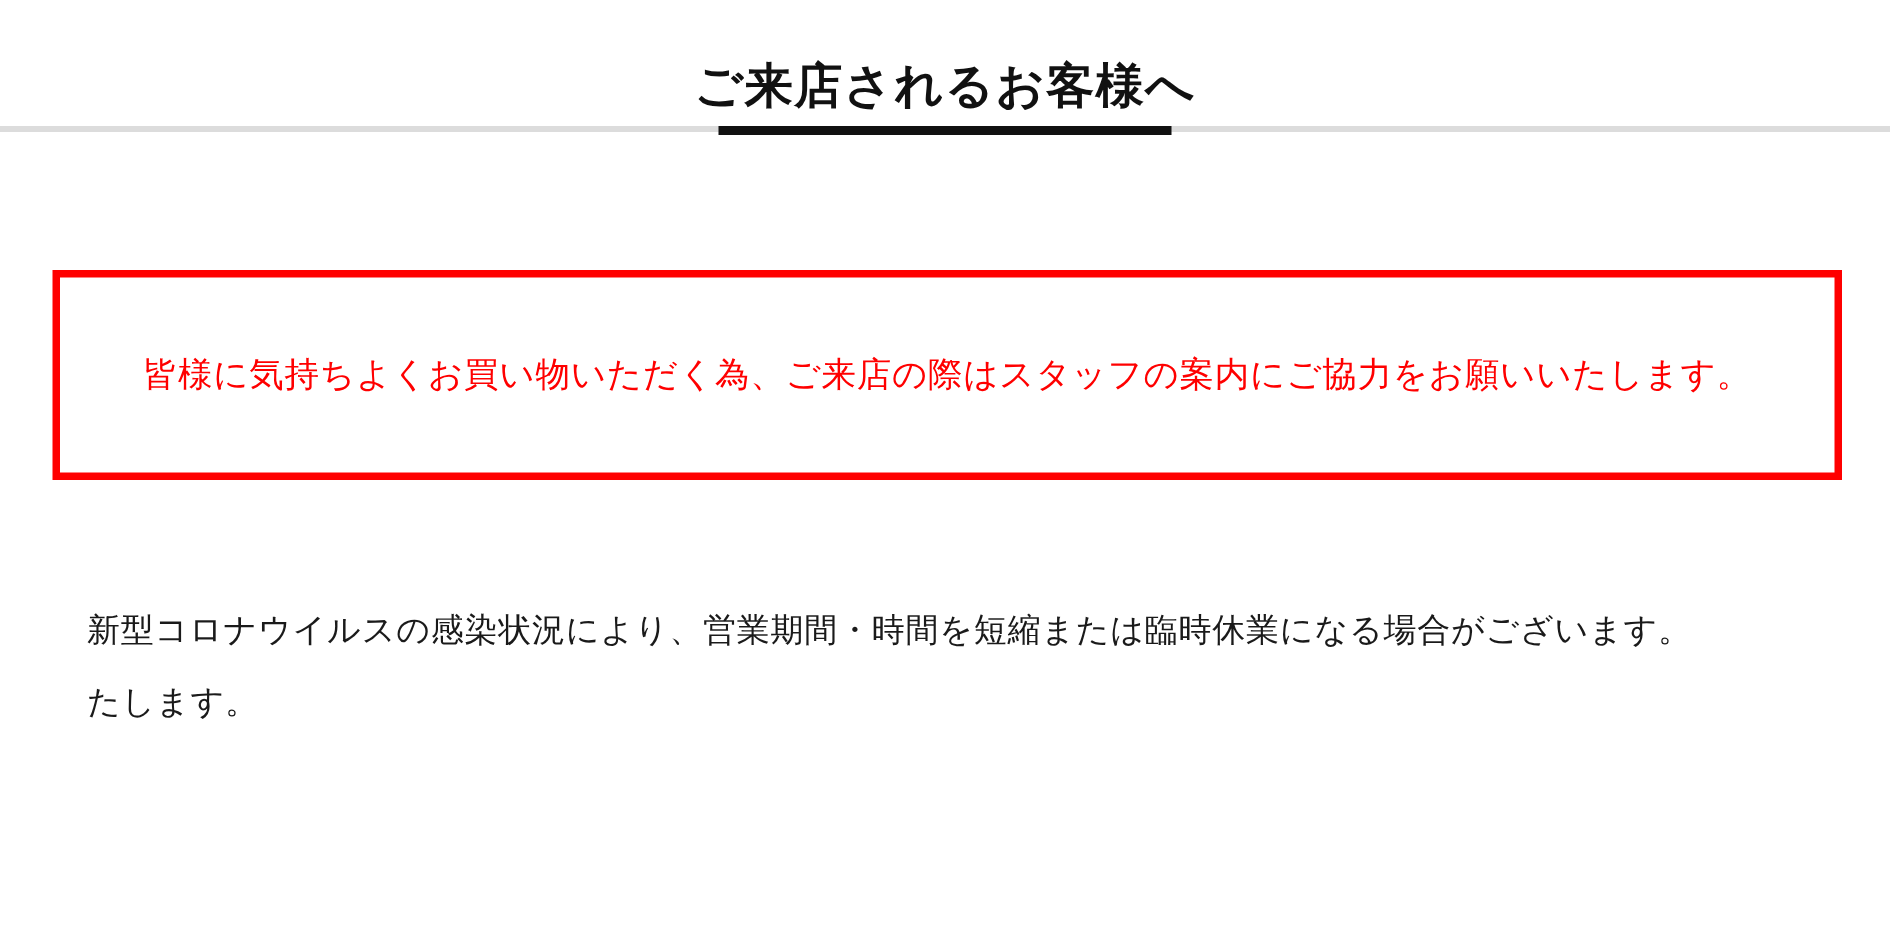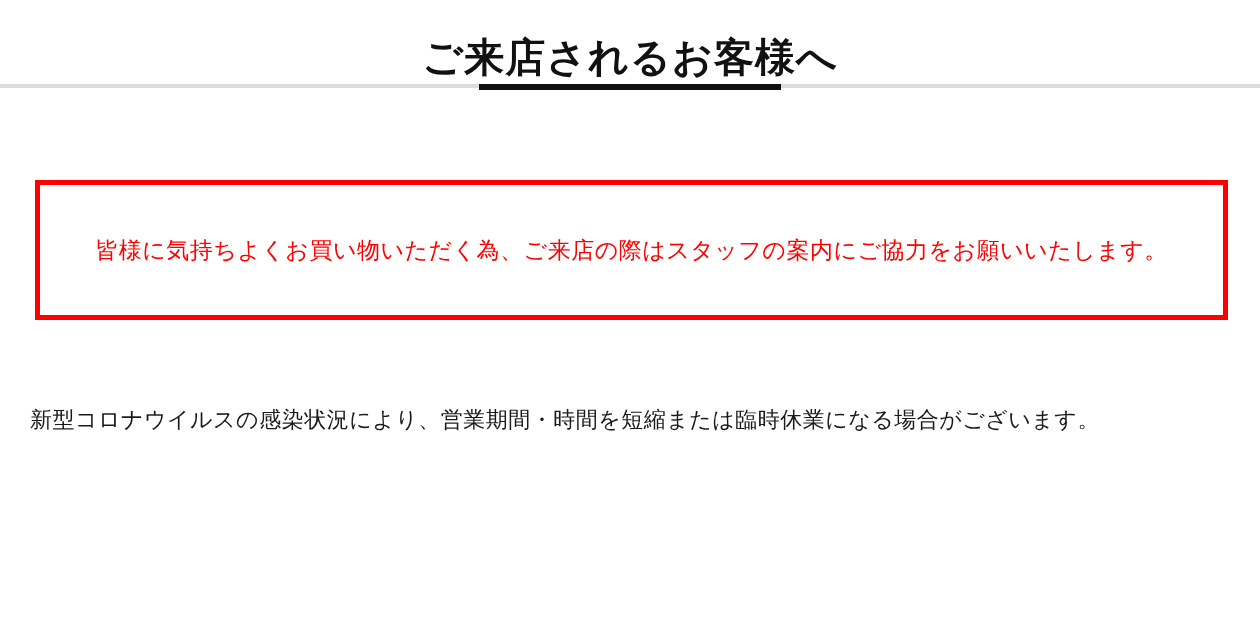--- a/index.html
+++ b/index.html
@@ -21,21 +21,21 @@
   
   .page-header {
     position: relative;
     width: 100%;
     padding-top: 30px;
     text-align: center;
     border-bottom: 4px solid var(--divider-gray);
   }
   .page-title {
     display: inline-block;
-    font-size: 40px;
+    font-size: 32px;
     line-height: 54px;
     font-weight: 800;
     letter-spacing: 1px;
     color: var(--underline-black);
   }
   .title-underline {
     position: absolute;
     left: 50%;
     bottom: -6px;
     transform: translateX(-50%);
@@ -45,34 +45,36 @@
   }
 
   
   .alert-box {
     margin: 92px 32px 0 35px;
     height: 140px;
     border: 5px solid var(--accent-red);
     display: flex;
     align-items: center;
     justify-content: center;
+    font-family: Liberation Serif, serif;
   }
   .alert-text {
     color: var(--accent-red);
     font-size: 23px;
     line-height: 1.5;
     text-align: center;
     padding: 0 40px;
     letter-spacing: 0.5px;
   }
 
   
   .notice {
     margin-top: 76px;
     padding: 0 30px;
+    margin-left: 28px;
   }
   .notice p {
     font-size: 22px;
     line-height: 48px;
     letter-spacing: 0.5px;
     white-space: nowrap;
   }
   .notice .caution {
     color: var(--accent-red);
   }
@@ -84,13 +86,14 @@
   <h1 class="page-title">ご来店されるお客様へ</h1>
   <span class="title-underline"></span>
 </header>
 
 <section class="alert-box">
   <p class="alert-text">皆様に気持ちよくお買い物いただく為、ご来店の際はスタッフの案内にご協力をお願いいたします。</p>
 </section>
 
 <section class="notice">
   <p>新型コロナウイルスの感染状況により、営業期間・時間を短縮または臨時休業になる場合がございます。</p>
+  <p>たします。</p>
 </section>
 
 </body></html>

